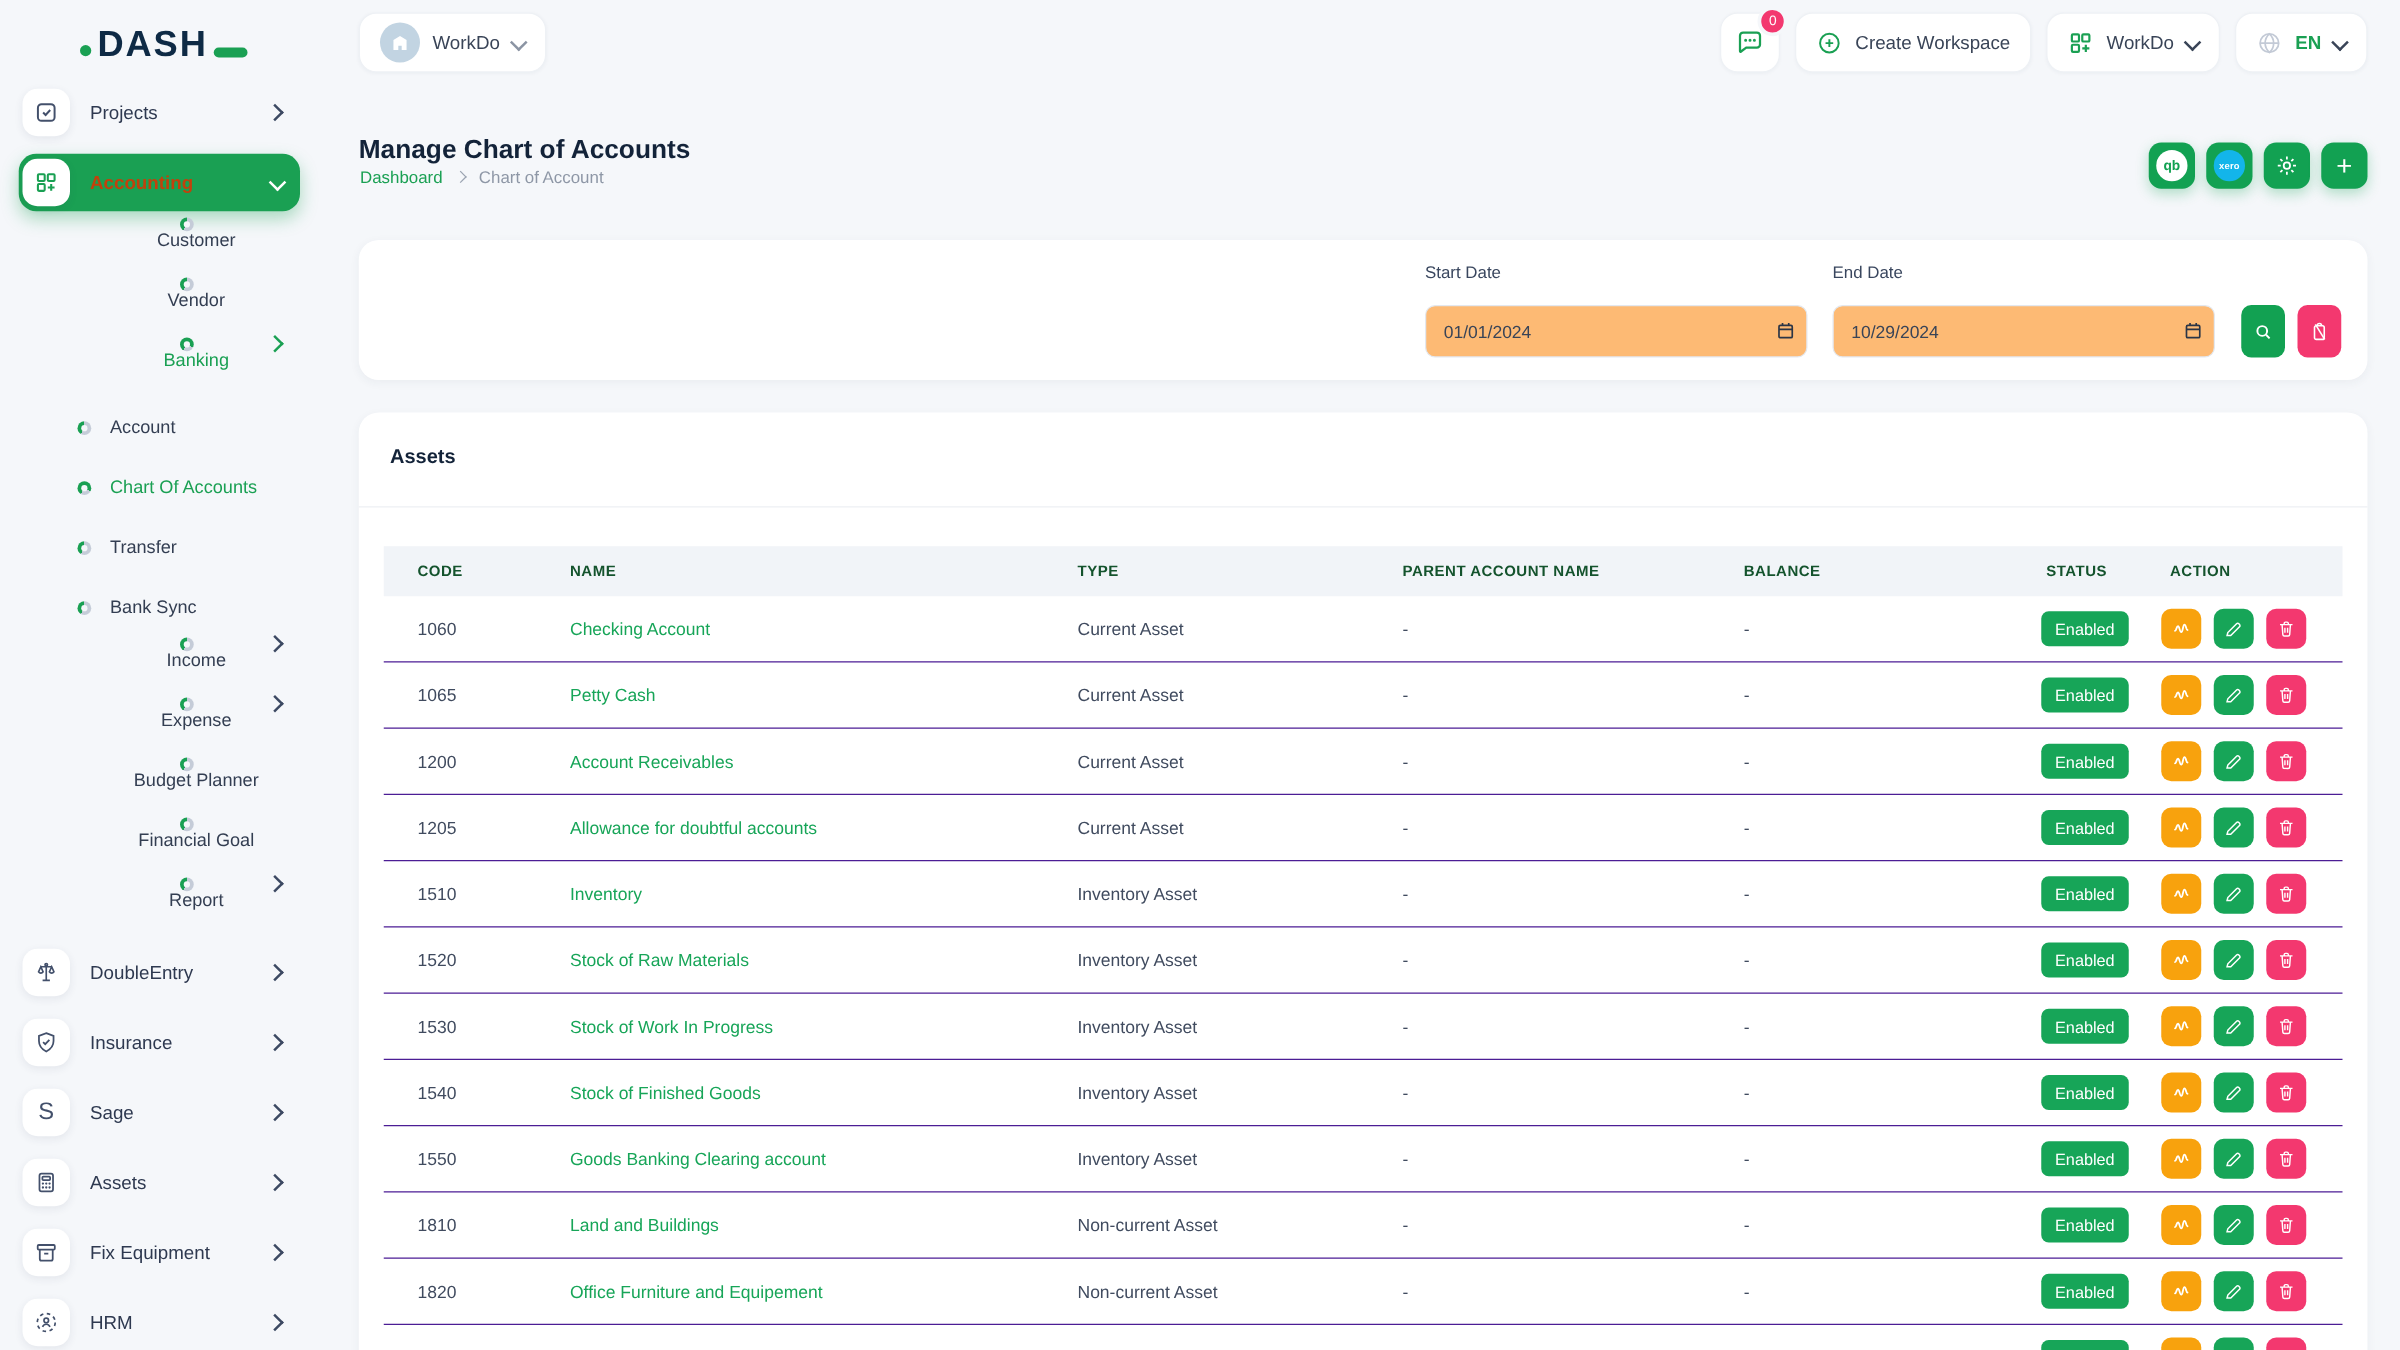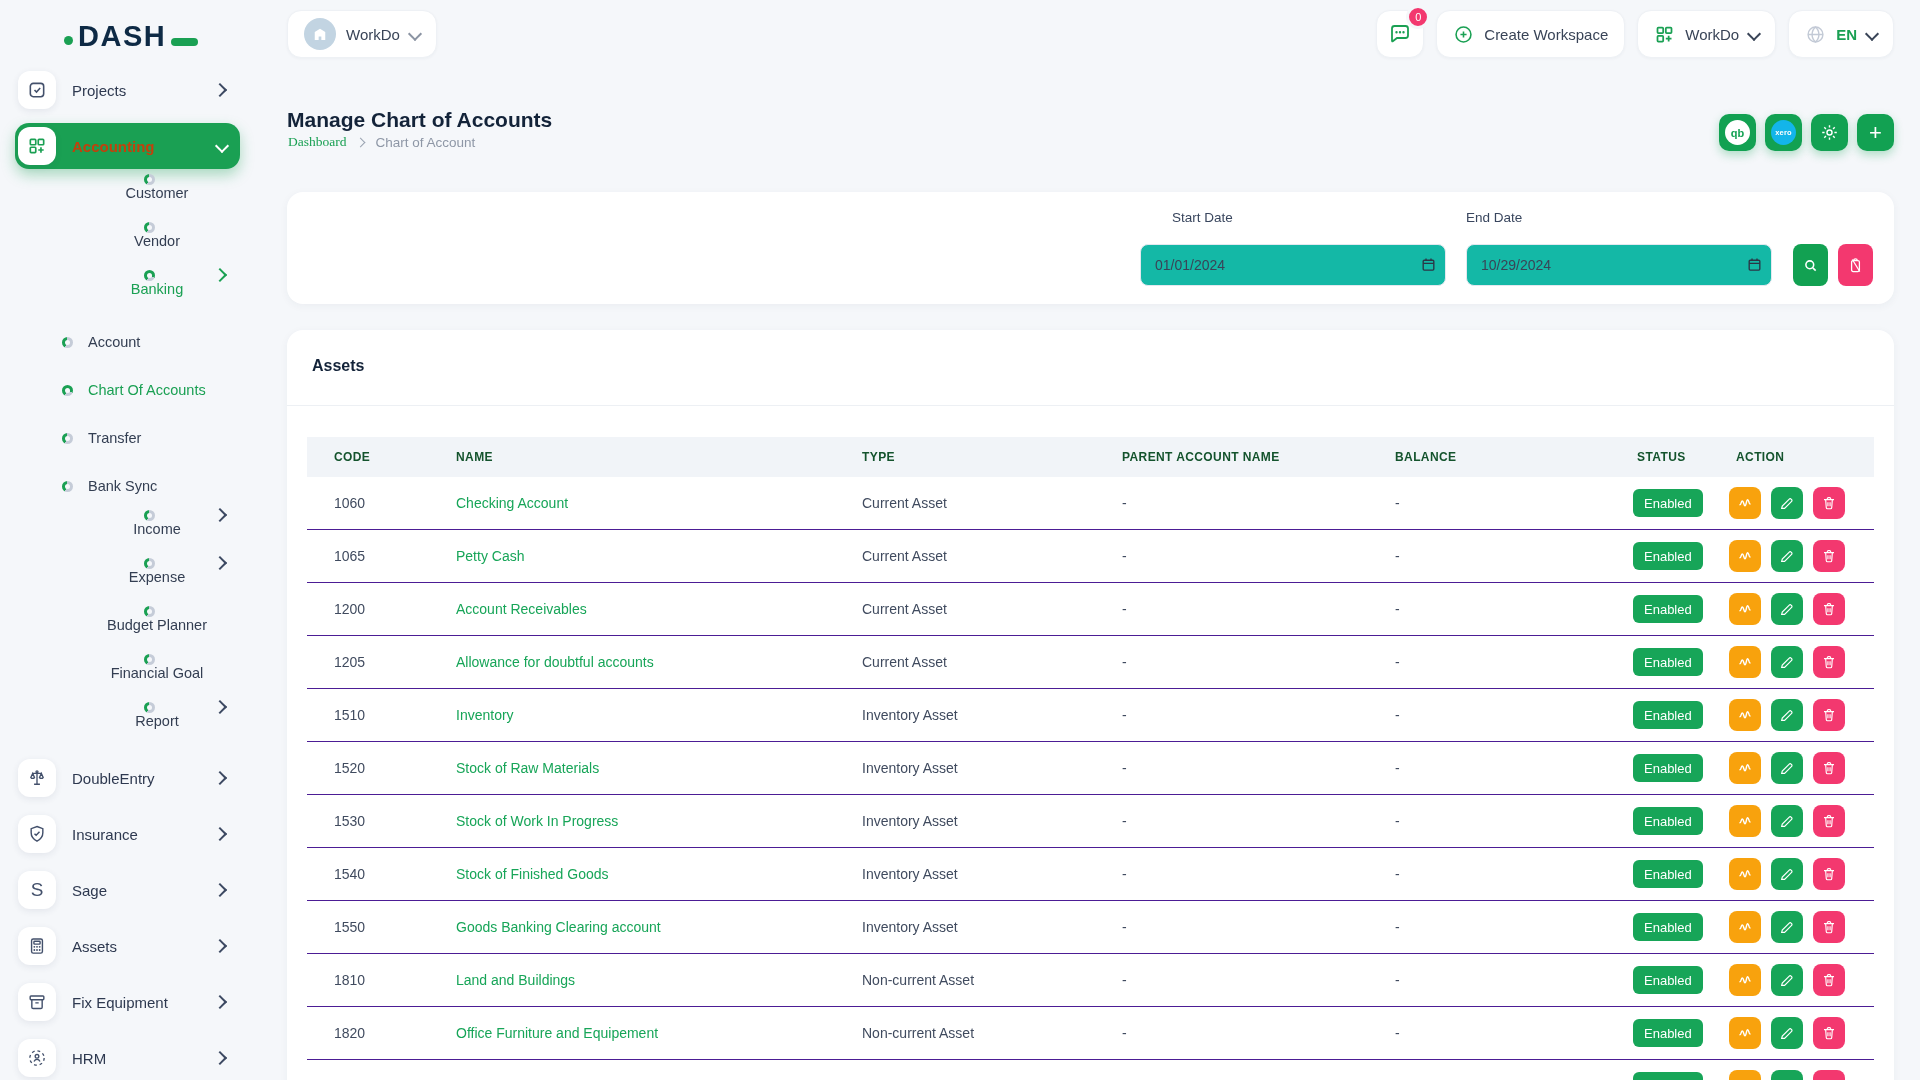--- a/index.html
+++ b/index.html
@@ -54,38 +54,38 @@
          color:#fff;font-size:11px;display:flex;align-items:center;justify-content:center;border:3px solid #f5f7fa;}
   .green-ic{color:#1aa053;display:flex;}
   .green-ic svg{width:21px;height:21px;}
   .globe-ic{color:#c3cad6;display:flex;}
   .globe-ic svg{width:21px;height:21px;}
   .lang-label{font-size:15px;color:#1aa053;font-weight:700;}
 
   
   .page-title{position:absolute;left:287px;top:94px;font-size:21px;font-weight:700;color:#132339;}
   .breadcrumb{position:absolute;left:288px;top:134px;display:flex;align-items:center;gap:11px;font-size:13.5px;}
-  .breadcrumb .root{color:#1aa053;text-decoration:none;font-family:Liberation Serif, serif;}
+  .breadcrumb .root{color:#1aa053;text-decoration:none;}
   .bc-sep{display:inline-block;width:6px;height:6px;border-right:1.8px solid #9aa3b1;border-bottom:1.8px solid #9aa3b1;transform:rotate(-45deg);}
   .breadcrumb .current{color:#8e97a6;}
   .quick-actions{position:absolute;top:114px;right:26px;display:flex;gap:9px;}
   .qa-btn{width:37px;height:37px;border-radius:10px;background:#12a152;display:flex;align-items:center;justify-content:center;
           color:#fff;border:none;cursor:pointer;box-shadow:0 4px 10px rgba(18,161,82,.3);}
   .qa-btn svg{width:19px;height:19px;}
   .qa-circle{width:25px;height:25px;border-radius:50%;background:#fff;color:#12a152;font-weight:700;font-size:11px;
              display:flex;align-items:center;justify-content:center;}
   .qa-circle.xero{background:#13b5ea;color:#fff;font-size:7.5px;letter-spacing:.2px;}
   .qa-plus{font-size:22px;line-height:1;font-weight:400;}
 
   
   .filter-card{position:absolute;left:287px;top:192px;width:1607px;height:112px;background:#fff;border-radius:16px;
                box-shadow:0 2px 8px rgba(30,50,80,.05);}
   .f-label{position:absolute;top:18px;font-size:13.5px;color:#39465e;}
   .f-input{position:absolute;top:52px;width:306px;height:42px;border:1px solid #e3e8ef;border-radius:8px;box-sizing:border-box;
-           font-size:14px;color:#394457;padding:0 40px 0 14px;font-family:"Liberation Sans",sans-serif;background:#14b8a6;}
+           font-size:14px;color:#394457;padding:0 40px 0 14px;font-family:"Liberation Sans",sans-serif;background:#fdba74;}
   .cal-ic{position:absolute;top:64px;color:#2b3546;}
   .cal-ic svg{width:17px;height:17px;}
   .f-btn{position:absolute;top:52px;width:35px;height:42px;border:none;border-radius:8px;display:flex;align-items:center;
          justify-content:center;color:#fff;cursor:pointer;}
   .f-btn svg{width:17px;height:17px;}
   .btn-search{left:1506px;background:#12a152;}
   .btn-reset{left:1551px;background:#f3386f;}
 
   
   .assets-card{position:absolute;left:287px;top:330px;width:1607px;height:800px;background:#fff;border-radius:16px;
@@ -349,21 +349,21 @@
           <circle cx="12" cy="12" r="3.2"></circle>
           <path d="M12 2.8v3M12 18.2v3M2.8 12h3M18.2 12h3M5.4 5.4l2.1 2.1M16.5 16.5l2.1 2.1M18.6 5.4l-2.1 2.1M7.5 16.5l-2.1 2.1"></path>
         </svg>
     </button>
     <button class="qa-btn">
       <span class="qa-plus">+</span>
     </button>
   </div>
 
   <div class="filter-card">
-    <label class="f-label" style="left:885px;text-align:center;">Start Date</label>
+    <label class="f-label" style="left:853px;text-align:center;">Start Date</label>
     <input class="f-input" style="left: 853px;" type="text" value="01/01/2024">
     <span class="cal-ic" style="left:1133px;">
       <svg viewBox="0 0 24 24" fill="none" stroke="currentColor" stroke-width="1.9">
           <rect x="4.5" y="6" width="15" height="14" rx="1.5"></rect>
           <path d="M8.5 3.5v3M15.5 3.5v3M4.5 10.5h15"></path>
         </svg>
     </span>
     <label class="f-label" style="left:1179px;">End Date</label>
     <input class="f-input" style="left: 1179px;" type="text" value="10/29/2024">
     <span class="cal-ic" style="left:1459px;">

